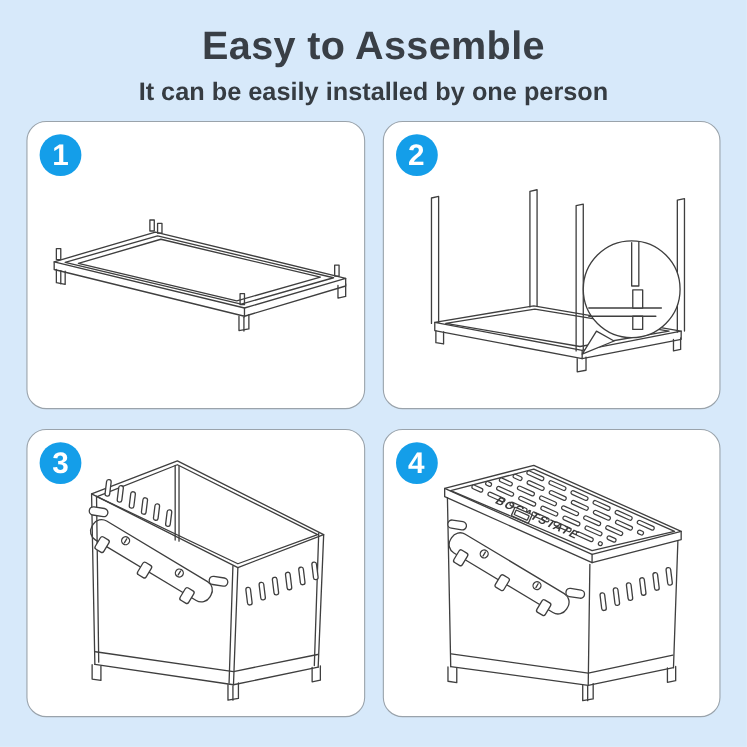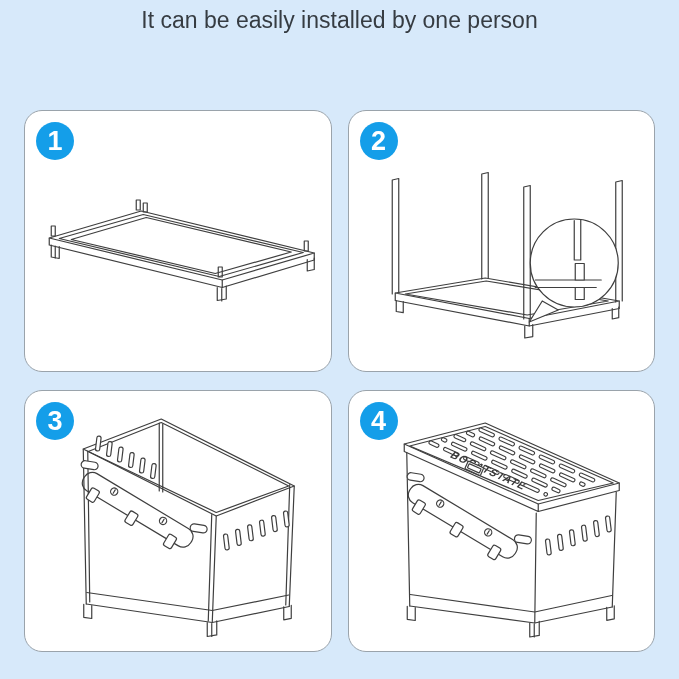--- a/index.html
+++ b/index.html
@@ -1,21 +1,21 @@
 <!DOCTYPE html>
 <html><head>
 <meta charset="utf-8">
 <style>
   html,body { margin:0; padding:0; }
   body { width:679px; height:679px; font-family:"Liberation Sans", sans-serif; }
   .canvas { position:relative; width:679px; height:679px; background:#d7e9fa; overflow:hidden; }
 
   .header { position:absolute; top:0; left:0; width:679px; text-align:center; }
   .title { margin-top:21px; font-size:36px; font-weight:bold; color:#393f46; letter-spacing:0.3px; }
-  .subtitle { margin-top:7px; font-size:23px; font-weight:400; color:#363c42; }
+  .subtitle { margin-top:7px; font-size:23px; font-weight:700; color:#363c42; }
 
   .grid { position:absolute; left:24px; top:110px; width:631px; height:542px;
           display:grid; grid-template-columns:1fr 1fr; grid-template-rows:1fr 1fr;
           column-gap:16px; row-gap:18px; }
   .panel { position:relative; background:#ffffff; border:1.5px solid #9aa3ab; border-radius:18px; box-sizing:border-box; }
   .badge { position:absolute; left:11px; top:11px; width:38px; height:38px; border-radius:50%;
            background:#149ee9; color:#ffffff; font-size:27px; font-weight:bold;
            display:flex; align-items:center; justify-content:center; z-index:2; }
   svg.illus { position:absolute; left:0; top:0; width:100%; height:100%; }
   .illus path, .illus rect, .illus circle, .illus polygon, .illus line {
@@ -24,20 +24,21 @@
   .illus .vent-dark line { stroke:#3f3f3f; stroke-width:4.6; stroke-linecap:round; stroke-dasharray:13 9; }
   .illus .vent-white line { stroke:#ffffff; stroke-width:2.4; stroke-linecap:round; stroke-dasharray:13 9; }
   .illus text { font-family:"Liberation Sans", sans-serif; fill:#3a3a3a; stroke:none; }
 </style>
 </head>
 <body>
 
 <div class="canvas">
 
   <div class="header">
+    <div class="title">Easy to Assemble</div>
     <div class="subtitle">It can be easily installed by one person</div>
   </div>
 
   <div class="grid">
 
     <div class="panel">
       <div class="badge">1</div>
       <svg class="illus" viewBox="0 0 305 260">
         <g>
           <path d="M24,127 L116,100 L289,142 L197,169 Z"></path>

